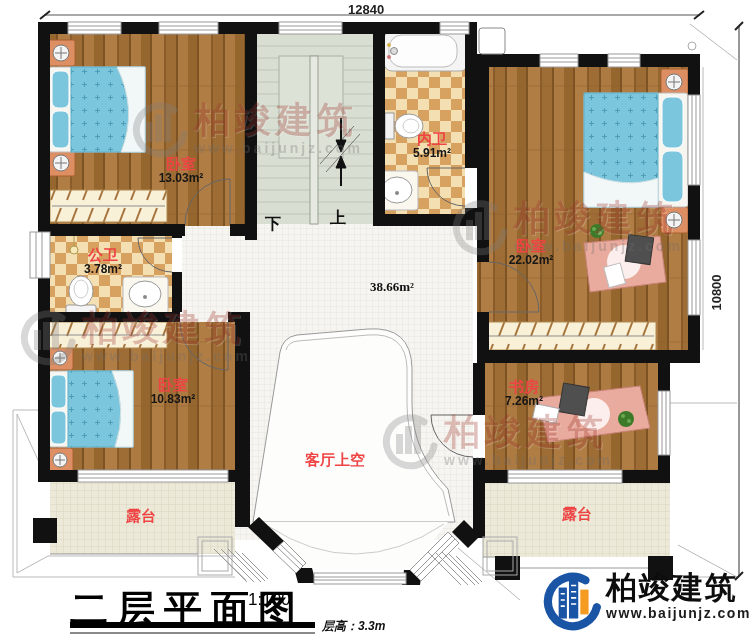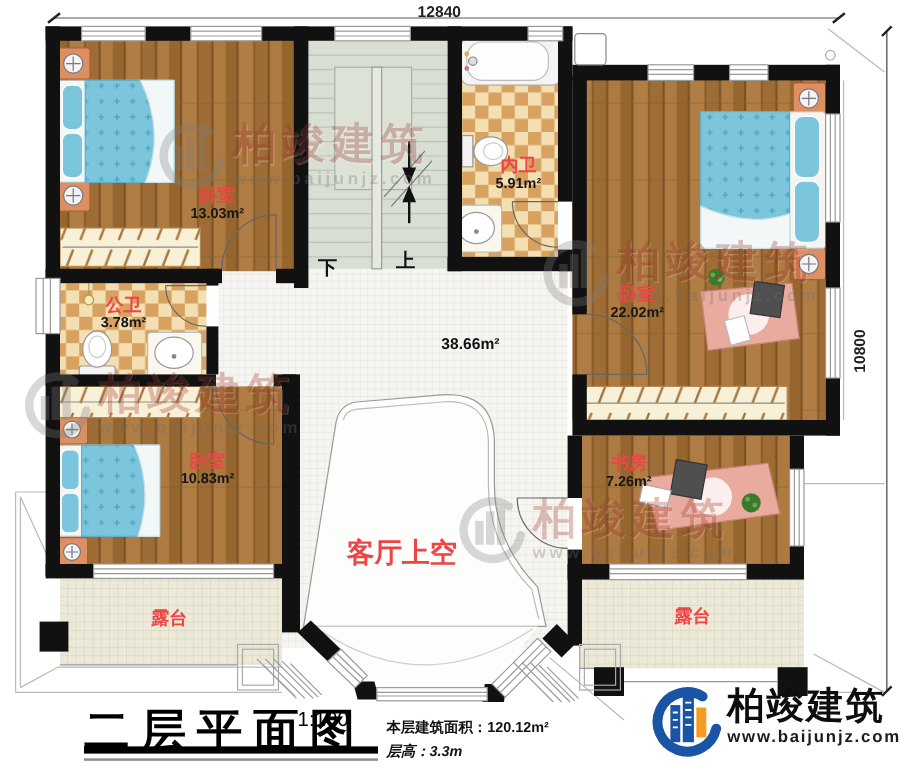--- a/index.html
+++ b/index.html
@@ -2,23 +2,23 @@
 <html><head>
 <meta charset="utf-8">
 <style>
   html,body{margin:0;padding:0;background:#fff;}
   .stage{position:relative;width:750px;height:640px;background:#fff;overflow:hidden;
          font-family:"Liberation Sans", sans-serif;color:#111;}
   .plan-svg{position:absolute;left:0;top:0;}
   .label-layer{position:absolute;left:0;top:0;width:708px;height:640px;pointer-events:none;}
   .room-label{position:absolute;transform:translate(-50%,-50%);text-align:center;line-height:1.05;white-space:nowrap;}
   .rname{font-size:15px;font-weight:bold;color:#ef4444;}
-  .rname.big{font-size:23px;margin-left:12px;}
+  .rname.big{font-size:15px;margin-left:12px;}
   .rarea{font-size:12px;font-weight:bold;color:#161616;}
-  .hall-area{font-size:13px;font-weight:bold;}
+  .hall-area{font-size:13px;font-weight:bold;font-family:Liberation Serif, serif;}
   .stair-label{position:absolute;transform:translate(-50%,-50%);font-size:16px;font-weight:bold;}
   .dim{position:absolute;font-size:13px;font-weight:bold;color:#222;white-space:nowrap;}
   .dim-right{transform:rotate(-90deg);transform-origin:center;}
   
   .wm{position:absolute;display:flex;align-items:center;gap:6px;opacity:.30;pointer-events:none;}
   .wm-name{font-size:36px;font-weight:bold;letter-spacing:5px;color:#9e352c;line-height:1;
            text-shadow:1px 1px 0 rgba(255,255,255,.6);}
   .wm-url{font-size:14px;font-weight:bold;letter-spacing:3px;color:#6e6e6e;margin-top:2px;}
   
   .tb-title{position:absolute;left:70px;top:584px;font-size:38px;font-weight:bold;letter-spacing:9px;color:#000;}
@@ -447,21 +447,20 @@
   <div class="room-label" style="left:577px;top:514px">
     <div class="rname">露台</div>
   </div>
   <div class="stair-label" style="left:273px;top:224px">下</div>
   <div class="stair-label" style="left:338px;top:218px">上</div>
 
   <div class="tb-title">二层平面图</div>
   <div class="tb-rule1"></div>
   <div class="tb-rule2"></div>
   <div class="tb-scale">1:100</div>
-  <div class="tb-info1">本层建筑面积：120.12m²</div>
   <div class="tb-info2">层高：3.3m</div>
 </div>
 
 <div class="logo">
   <svg width="64" height="62" viewBox="0 0 62 60">
     <path d="M46,9 A24,24 0 1 0 57,35" fill="none" stroke="#1a55a5" stroke-width="8" stroke-linecap="round"></path>
     <rect x="20" y="16" width="8" height="30" fill="#1a55a5"></rect>
     <rect x="30" y="8" width="9" height="38" fill="#1a55a5"></rect>
     <rect x="41" y="18" width="8" height="24" fill="#f59b22"></rect>
     <path d="M22,22 H26 M22,28 H26 M22,34 H26 M32,14 H37 M32,20 H37 M32,26 H37 M32,32 H37" stroke="#fff" stroke-width="1.5"></path>

